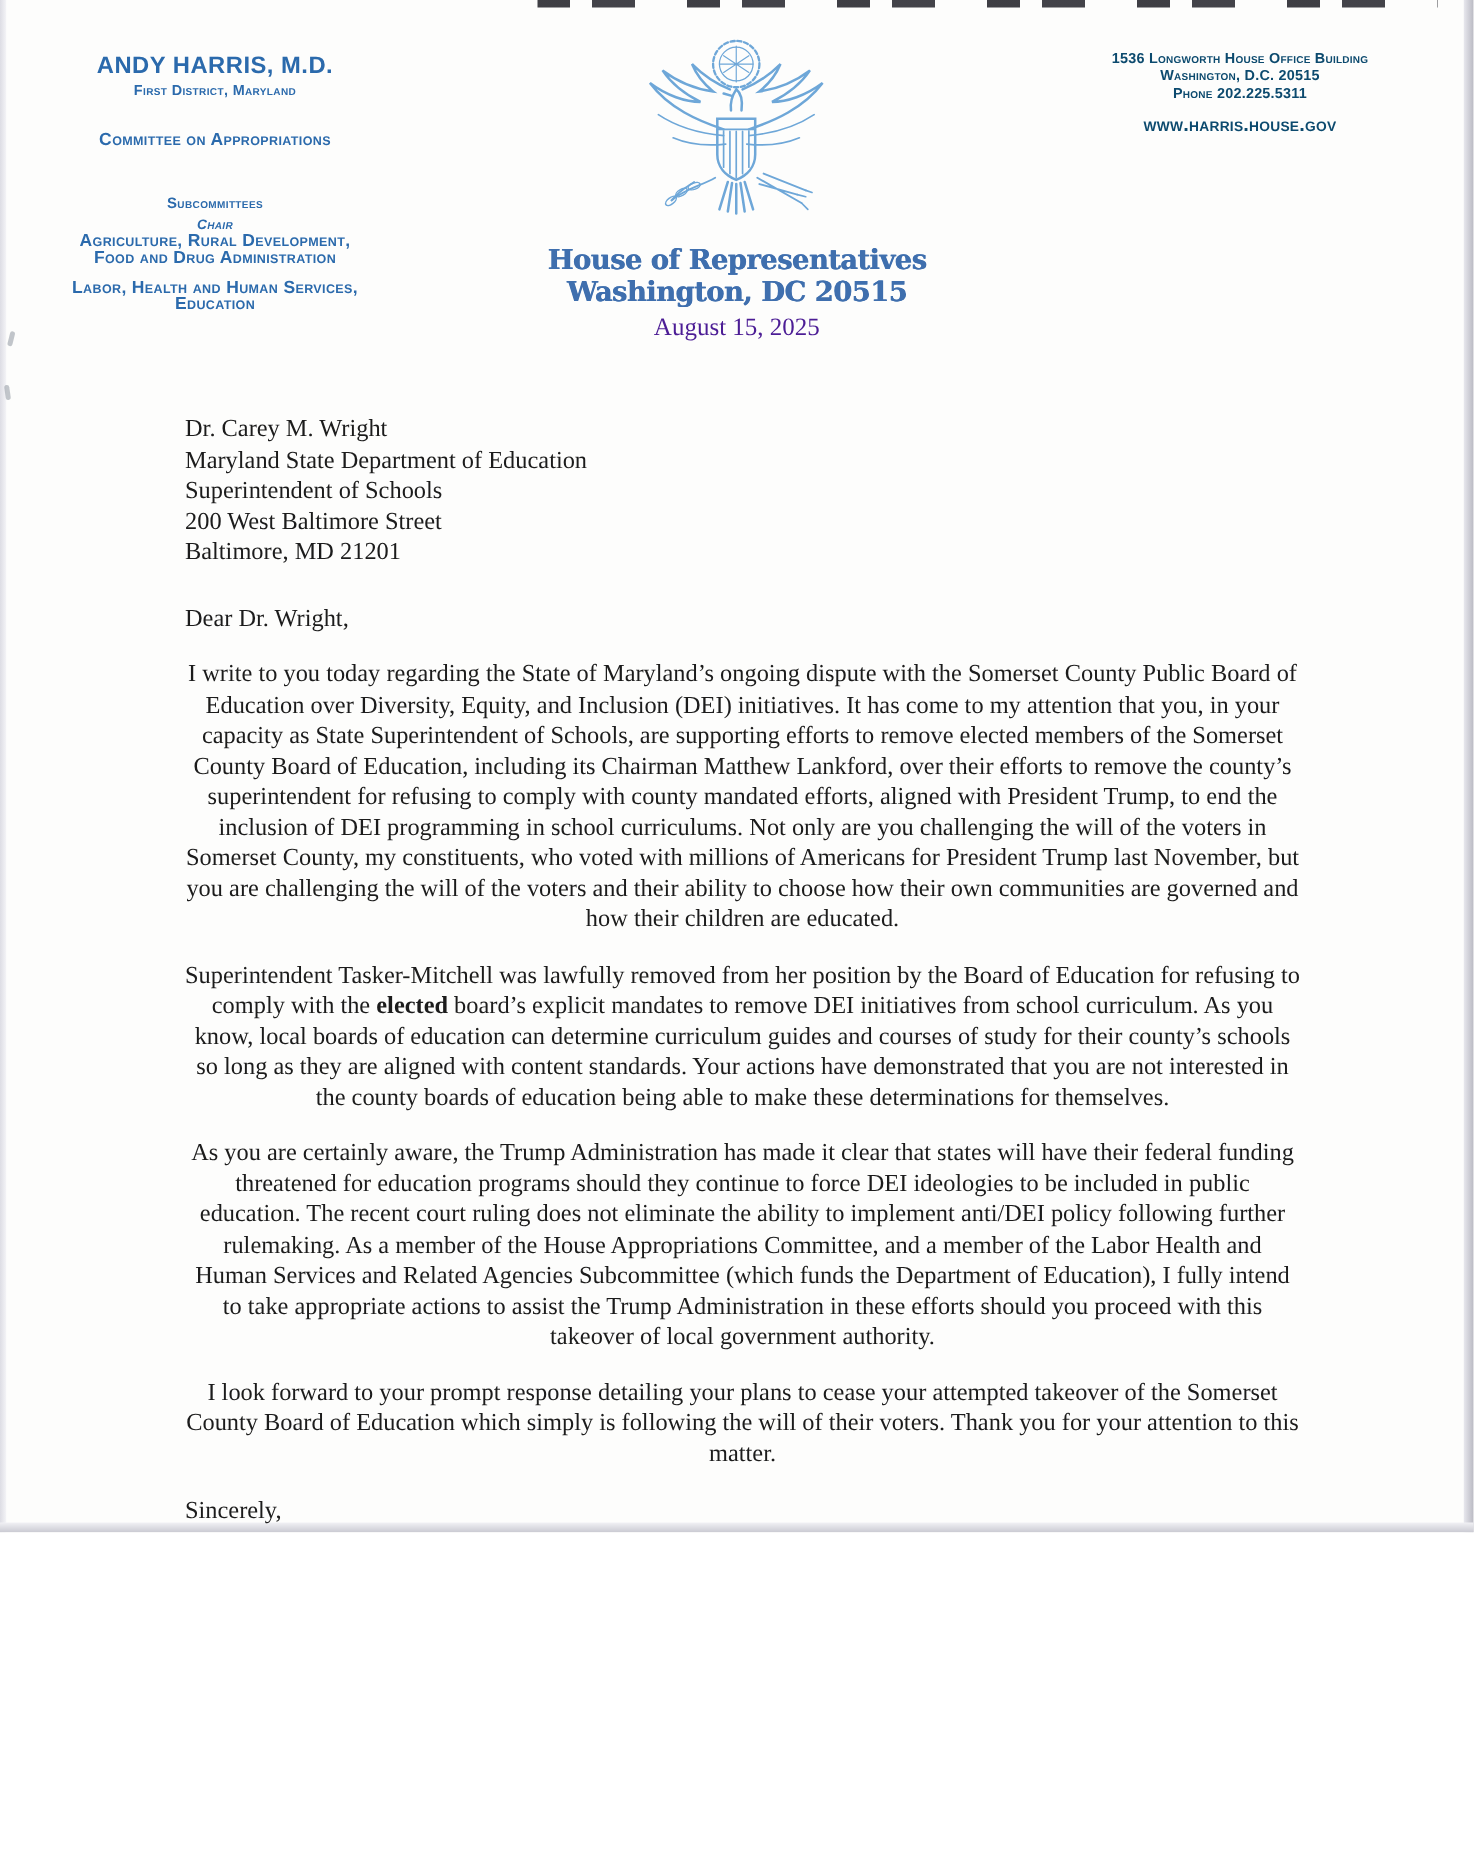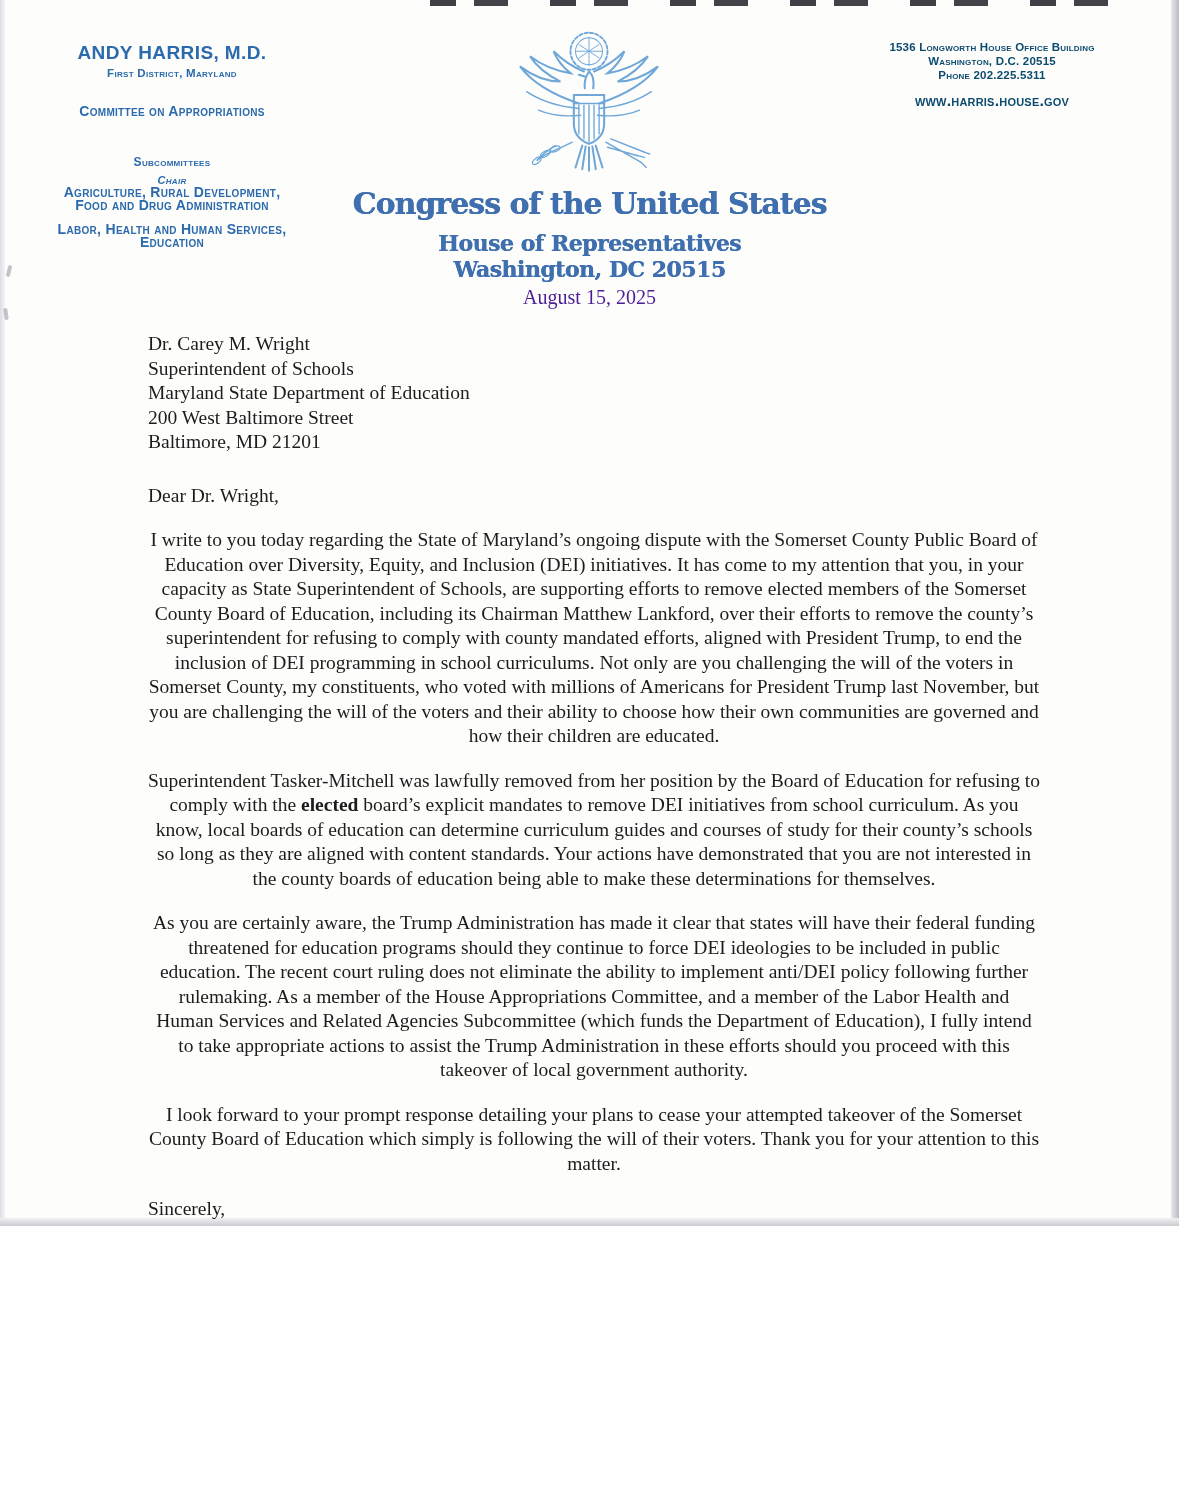--- a/index.html
+++ b/index.html
@@ -138,30 +138,29 @@
       <ellipse cx="48" cy="152" rx="6" ry="3" transform="rotate(-30 48 152)" stroke-width="1.4"></ellipse>
       <ellipse cx="60" cy="146" rx="6" ry="3" transform="rotate(-20 60 146)" stroke-width="1.4"></ellipse>
       <ellipse cx="38" cy="160" rx="6" ry="3" transform="rotate(-38 38 160)" stroke-width="1.4"></ellipse>
 
       <path d="M120 138 L162 162 M122 144 L158 154 M126 134 L166 150" stroke-width="1.8"></path>
       <path d="M162 162 L168 168 M158 154 L166 156 M166 150 L172 152" stroke-width="1.6"></path>
     </svg>
   </div>
 
   <div class="lh-center">
-    <div class="bl bl-org">Congress of the United States</div>
     <div class="bl bl-house">House of Representatives</div>
     <div class="bl bl-wash">Washington, DC 20515</div>
     <div class="date">August 15, 2025</div>
   </div>
 
   <div class="body">
     <div class="addr-line">Dr. Carey M. Wright</div>
+    <div class="addr-line">Maryland State Department of Education</div>
     <div class="addr-line">Superintendent of Schools</div>
-    <div class="addr-line">Maryland State Department of Education</div>
     <div class="addr-line">200 West Baltimore Street</div>
     <div class="addr-line">Baltimore, MD 21201</div>
 
     <div class="salutation">Dear Dr. Wright,</div>
 
     <div class="para">I write to you today regarding the State of Maryland’s ongoing dispute with the Somerset County Public Board of Education over Diversity, Equity, and Inclusion (DEI) initiatives. It has come to my attention that you, in your capacity as State Superintendent of Schools, are supporting efforts to remove elected members of the Somerset County Board of Education, including its Chairman Matthew Lankford, over their efforts to remove the county’s superintendent for refusing to comply with county mandated efforts, aligned with President Trump, to end the inclusion of DEI programming in school curriculums. Not only are you challenging the will of the voters in Somerset County, my constituents, who voted with millions of Americans for President Trump last November, but you are challenging the will of the voters and their ability to choose how their own communities are governed and how their children are educated.</div>
 
     <div class="para"><span>Superintendent Tasker-Mitchell was lawfully removed from her position by the Board of Education for refusing to comply with the </span><b>elected</b><span> board’s explicit mandates to remove DEI initiatives from school curriculum. As you know, local boards of education can determine curriculum guides and courses of study for their county’s schools so long as they are aligned with content standards. Your actions have demonstrated that you are not interested in the county boards of education being able to make these determinations for themselves.</span></div>
 
     <div class="para">As you are certainly aware, the Trump Administration has made it clear that states will have their federal funding threatened for education programs should they continue to force DEI ideologies to be included in public education. The recent court ruling does not eliminate the ability to implement anti/DEI policy following further rulemaking. As a member of the House Appropriations Committee, and a member of the Labor Health and Human Services and Related Agencies Subcommittee (which funds the Department of Education), I fully intend to take appropriate actions to assist the Trump Administration in these efforts should you proceed with this takeover of local government authority.</div>

